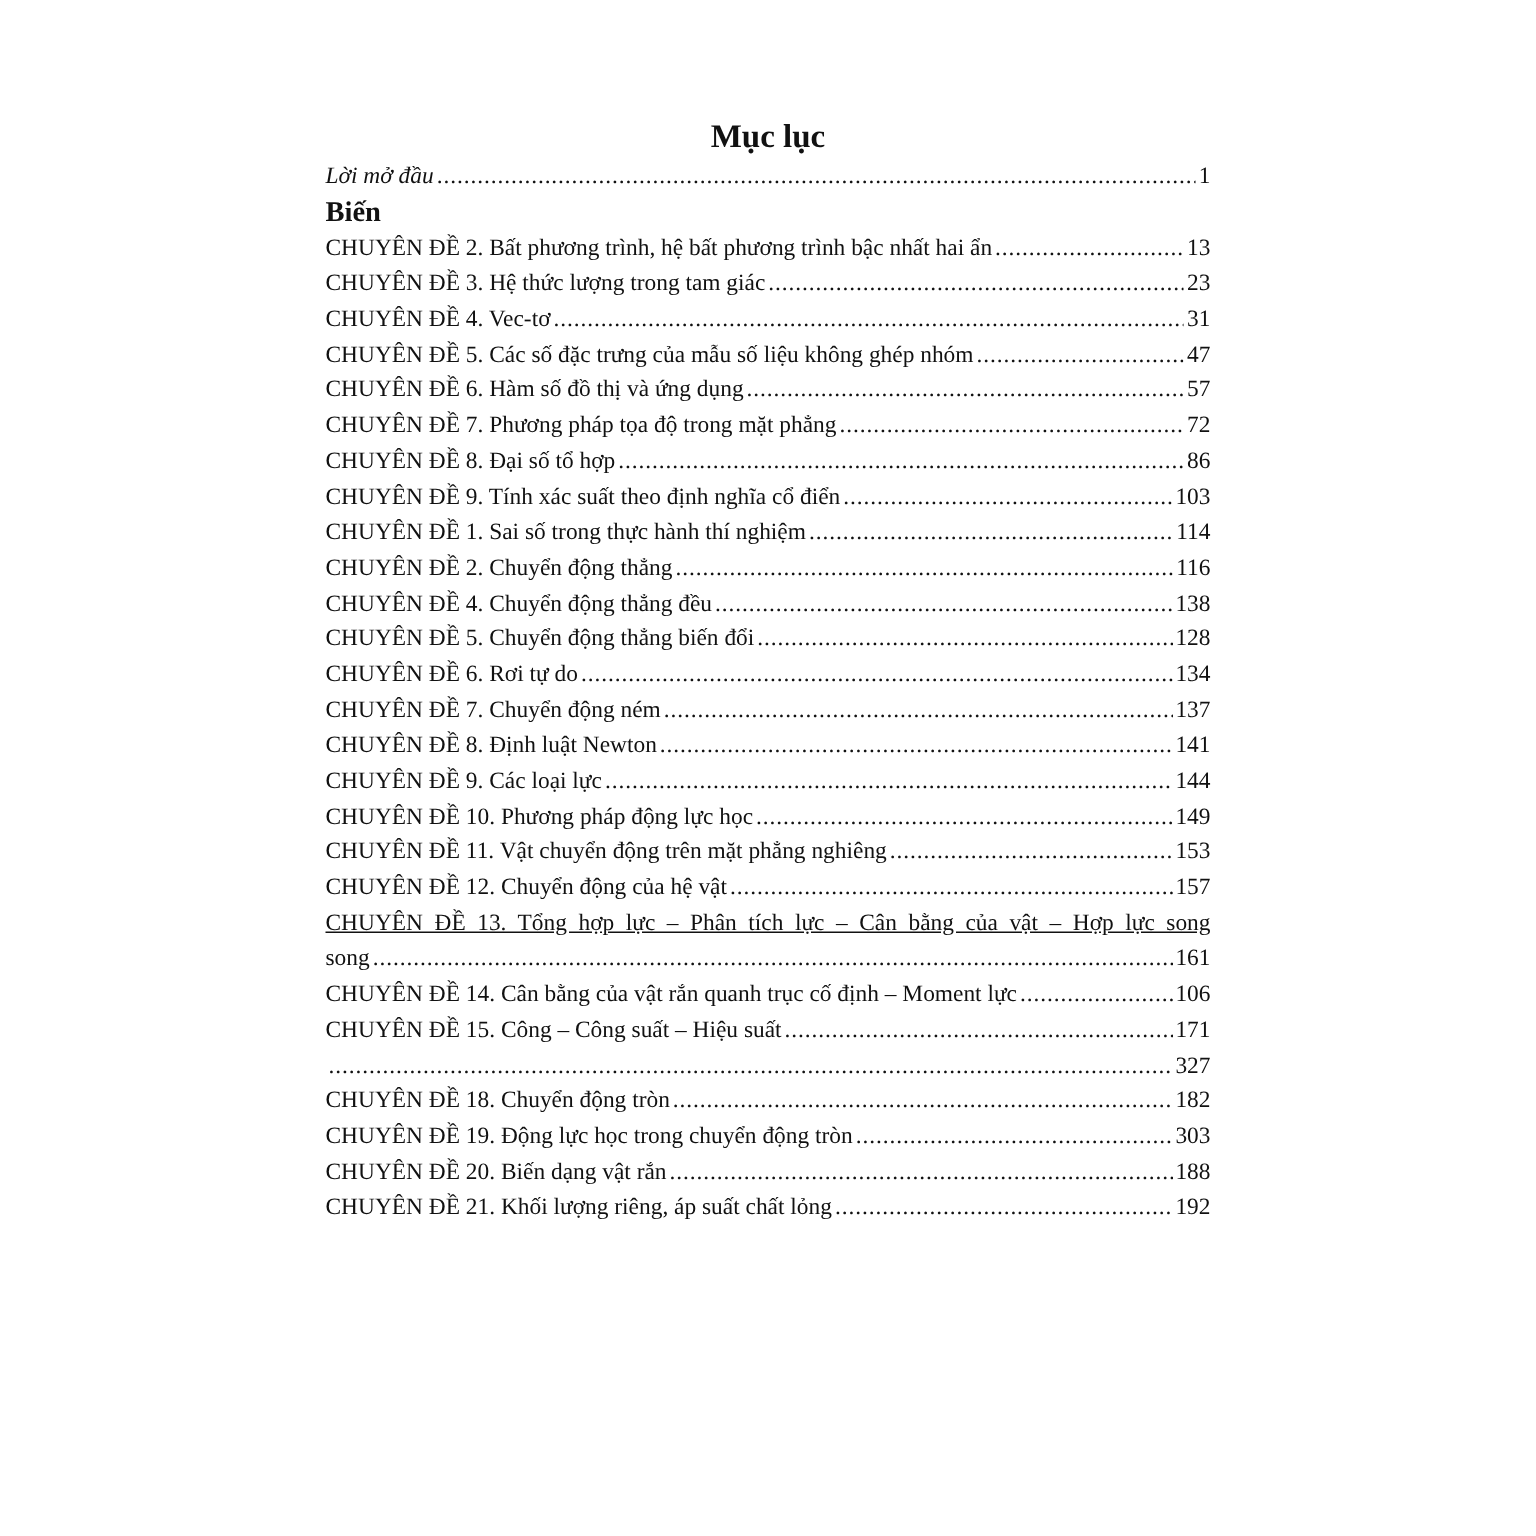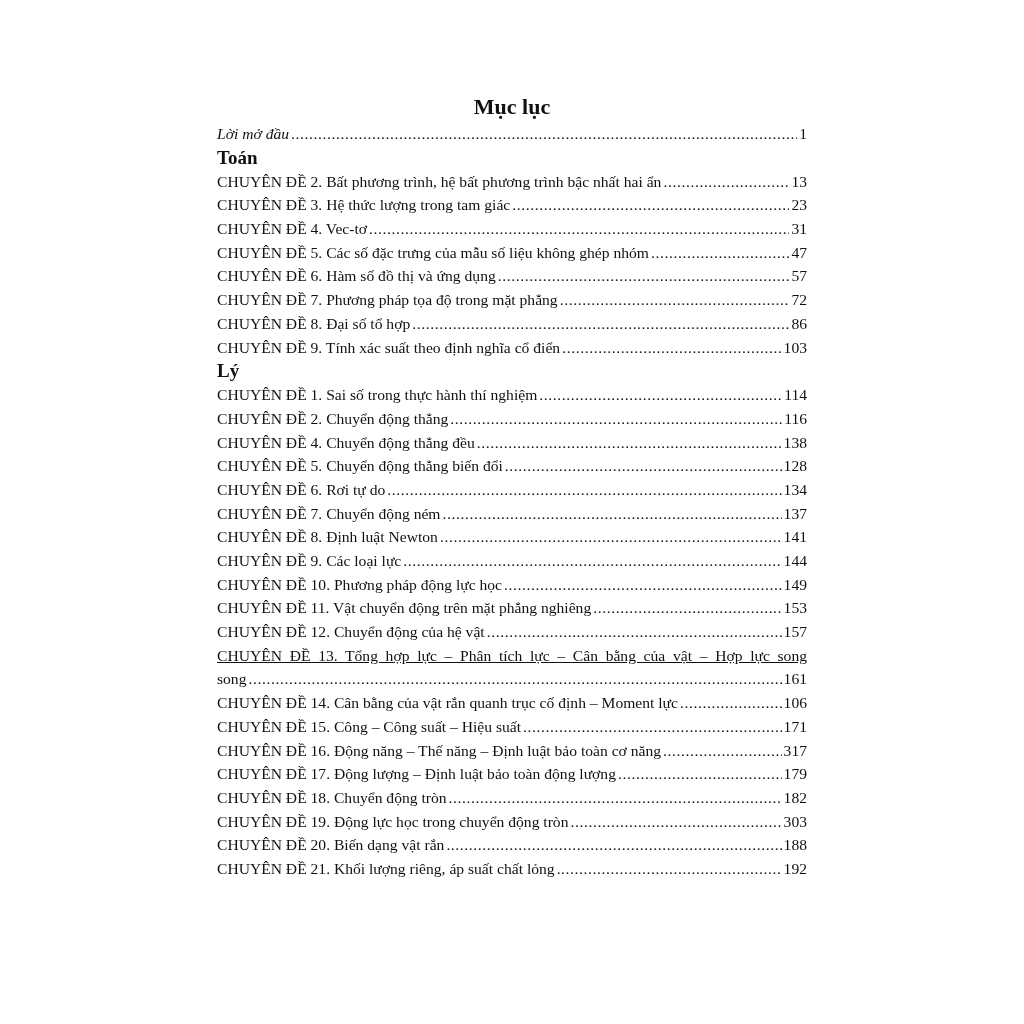--- a/index.html
+++ b/index.html
@@ -1,18 +1,18 @@
 <!DOCTYPE html>
 <html><head>
 <meta charset="utf-8">
 <style>
   html, body { margin: 0; padding: 0; background: #ffffff; }
   body { width: 1024px; height: 1024px; position: relative; overflow: hidden;
          font-family: "Liberation Serif", "DejaVu Serif", serif; color: #111; }
-  .page { position: absolute; left: 217px; top: 92px; width: 590px; }
+  .page { position: absolute; left: 217px; top: 76px; width: 590px; }
   .title { text-align: center; font-weight: bold; font-size: 22px; line-height: 30px; margin: 0; height: 30px; }
   .row { display: flex; align-items: baseline; font-size: 15.6px; line-height: 23.7px; height: 23.7px; white-space: nowrap; }
   .row .label { flex: 0 0 auto; }
   .row .dots { flex: 1 1 auto; overflow: hidden; margin: 0 2px; }
   .row .dots::after { content: "......................................................................................................................................................................................................................................"; letter-spacing: 0.6px; }
   .row .page-num { flex: 0 0 auto; }
   .row.italic .label { font-style: italic; }
   .section { font-weight: bold; font-size: 19px; line-height: 24px; height: 24px; }
   .wrap-first { font-size: 15.6px; line-height: 23.7px; height: 23.7px; white-space: nowrap; text-align: justify; text-align-last: justify; text-decoration: underline; }
 </style>
@@ -21,21 +21,21 @@
 
 <div class="page">
   <h1 class="title">Mục lục</h1>
 
   <div class="row italic">
     <span class="label">Lời mở đầu</span>
     <span class="dots"></span>
     <span class="page-num">1</span>
   </div>
 
-  <div class="section">Toán</div>
+  <div class="section">Biến</div>
 
   <div class="row">
       <span class="label">CHUYÊN ĐỀ 2. Bất phương trình, hệ bất phương trình bậc nhất hai ẩn</span>
       <span class="dots"></span>
       <span class="page-num">13</span>
     </div>
   <div class="row">
       <span class="label">CHUYÊN ĐỀ 3. Hệ thức lượng trong tam giác</span>
       <span class="dots"></span>
       <span class="page-num">23</span>
@@ -64,21 +64,20 @@
       <span class="label">CHUYÊN ĐỀ 8. Đại số tổ hợp</span>
       <span class="dots"></span>
       <span class="page-num">86</span>
     </div>
   <div class="row">
       <span class="label">CHUYÊN ĐỀ 9. Tính xác suất theo định nghĩa cổ điển</span>
       <span class="dots"></span>
       <span class="page-num">103</span>
     </div>
 
-  <div class="section">Lý</div>
 
   <div class="row">
       <span class="label">CHUYÊN ĐỀ 1. Sai số trong thực hành thí nghiệm</span>
       <span class="dots"></span>
       <span class="page-num">114</span>
     </div>
   <div class="row">
       <span class="label">CHUYÊN ĐỀ 2. Chuyển động thẳng</span>
       <span class="dots"></span>
       <span class="page-num">116</span>
@@ -142,28 +141,22 @@
       <span class="label">CHUYÊN ĐỀ 14. Cân bằng của vật rắn quanh trục cố định – Moment lực</span>
       <span class="dots"></span>
       <span class="page-num">106</span>
     </div>
   <div class="row">
       <span class="label">CHUYÊN ĐỀ 15. Công – Công suất – Hiệu suất</span>
       <span class="dots"></span>
       <span class="page-num">171</span>
     </div>
   <div class="row">
-      <span class="label">CHUYÊN ĐỀ 16. Động năng – Thế năng – Định luật bảo toàn cơ năng</span>
       <span class="dots"></span>
-      <span class="page-num">317</span>
-    </div>
-  <div class="row">
-      <span class="label">CHUYÊN ĐỀ 17. Động lượng – Định luật bảo toàn động lượng</span>
-      <span class="dots"></span>
-      <span class="page-num">179</span>
+      <span class="page-num">327</span>
     </div>
   <div class="row">
       <span class="label">CHUYÊN ĐỀ 18. Chuyển động tròn</span>
       <span class="dots"></span>
       <span class="page-num">182</span>
     </div>
   <div class="row">
       <span class="label">CHUYÊN ĐỀ 19. Động lực học trong chuyển động tròn</span>
       <span class="dots"></span>
       <span class="page-num">303</span>

